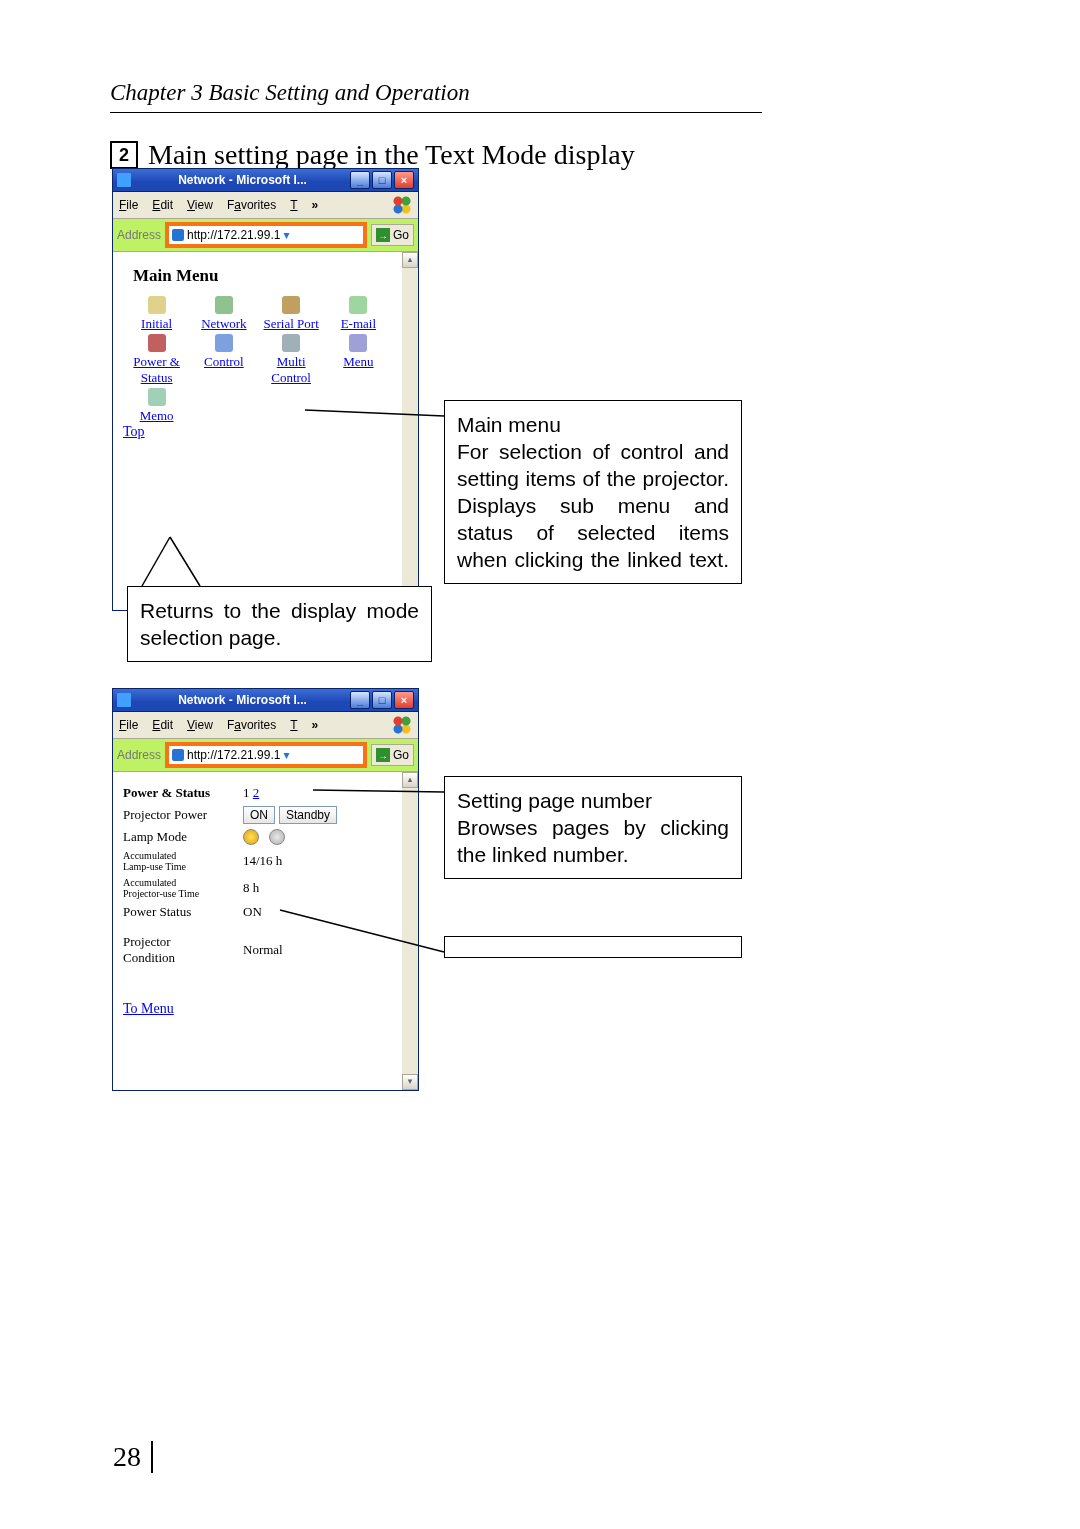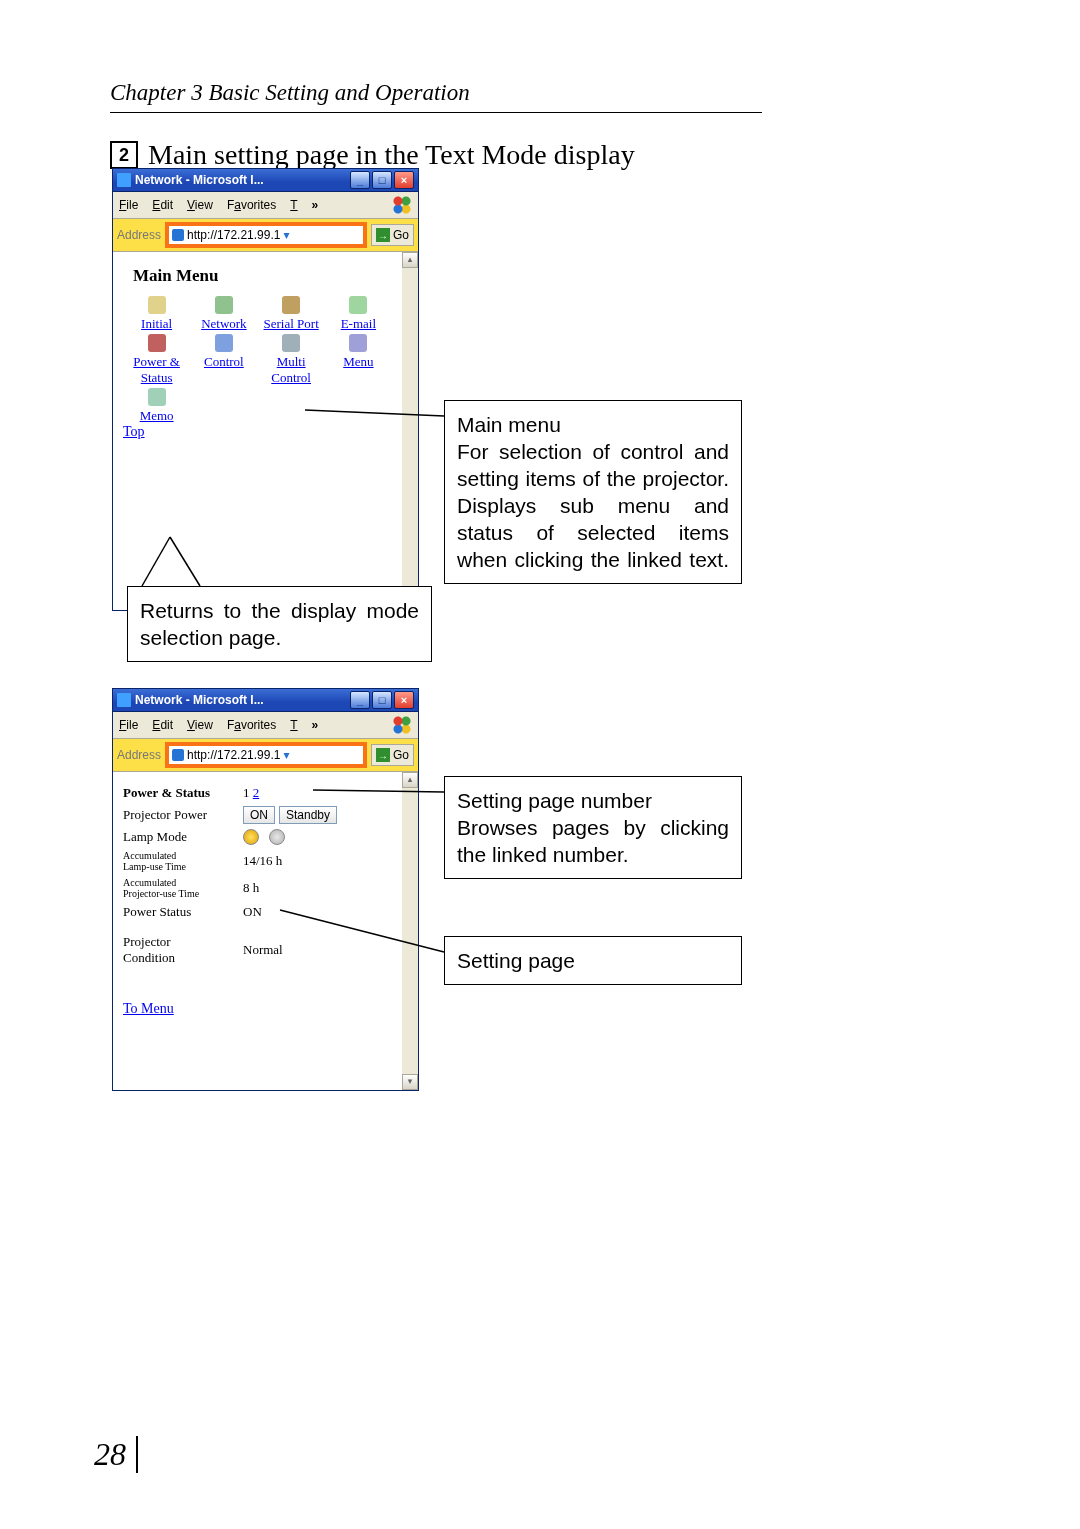--- a/index.html
+++ b/index.html
@@ -71,21 +71,21 @@
     font-weight: 700;
     border-bottom: 1px solid #0a246a;
   }
   .titlebar .ie-icon {
     width: 14px; height: 14px;
     background: #3fa0ff;
     margin-right: 4px;
     border-radius: 1px;
     display: inline-block;
   }
-  .titlebar .title-text { flex: 1; white-space: nowrap; overflow: hidden; }
+  .titlebar .title-text { flex: 1; white-space: nowrap; overflow: hidden; text-align: center; }
   .titlebar .winbtns { display: flex; gap: 2px; }
   .winbtn {
     width: 18px; height: 16px;
     border-radius: 2px;
     border: 1px solid #0a246a;
     display: flex; align-items: center; justify-content: center;
     font-size: 11px; font-weight: 700;
     background: linear-gradient(#d6e5ff, #4a7bd9);
     color: #0a246a;
   }
@@ -107,21 +107,21 @@
     margin-left: auto;
     width: 20px; height: 20px;
     background:
       radial-gradient(circle at 30% 30%, #e03e2e 0 4px, transparent 5px),
       radial-gradient(circle at 70% 30%, #3fa03f 0 4px, transparent 5px),
       radial-gradient(circle at 30% 70%, #2673d6 0 4px, transparent 5px),
       radial-gradient(circle at 70% 70%, #f0c020 0 4px, transparent 5px);
   }
 
   .addrbar {
-    background: #fde047;
+    background: #bef264;
     display: flex;
     align-items: center;
     gap: 4px;
     padding: 3px 4px;
     border-bottom: 1px solid #aca899;
     font-size: 12px;
   }
   .addrbar .lbl { color: #777; }
   .addrbar .field {
     flex: 1;
@@ -214,25 +214,24 @@
   .callout.c-return { top: 586px; left: 127px; width: 279px; }
   .callout.c-main   { top: 400px; left: 444px; }
   .callout.c-spn    { top: 776px; left: 444px; }
   .callout.c-sp     { top: 936px; left: 444px; }
 
   
   svg.lines { position: absolute; top: 0; left: 0; pointer-events: none; }
 
   .page-num {
     position: absolute;
-    left: 94px;
+    left: 113px;
     bottom: 56px;
-    font-style: italic;
     font-family: "Palatino Linotype", Georgia, serif;
-    font-size: 32px;
+    font-size: 28px;
     padding-right: 10px;
     border-right: 2px solid #000;
   }
 
   
   .ic-initial { background: #e0d28a; }
   .ic-network { background: #8fc28f; }
   .ic-serial  { background: #c0a060; }
   .ic-email   { background: #9fd69f; }
   .ic-power   { background: #c0605f; }
@@ -436,21 +435,20 @@
     <span class="ct">Main menu</span>
     <span class="ct" style="text-align-last:justify;">For selection of  control and setting items of the projector. Displays sub menu and status of selected items when clicking the linked text.</span>
   </div>
 
   <div class="callout c-spn">
     <span class="ct">Setting page number</span>
     <span class="ct">Browses pages by clicking the linked number.</span>
   </div>
 
   <div class="callout c-sp">
-    <span class="ct">Setting page</span>
   </div>
 
   <svg class="lines" width="1080" height="1529">
     <line x1="170" y1="537" x2="142" y2="586" stroke="#000" stroke-width="1.5"></line>
     <line x1="170" y1="537" x2="200" y2="586" stroke="#000" stroke-width="1.5"></line>
     <line x1="305" y1="410" x2="444" y2="416" stroke="#000" stroke-width="1.5"></line>
     <line x1="313" y1="790" x2="444" y2="792" stroke="#000" stroke-width="1.5"></line>
     <line x1="280" y1="910" x2="444" y2="952" stroke="#000" stroke-width="1.5"></line>
   </svg>
 

